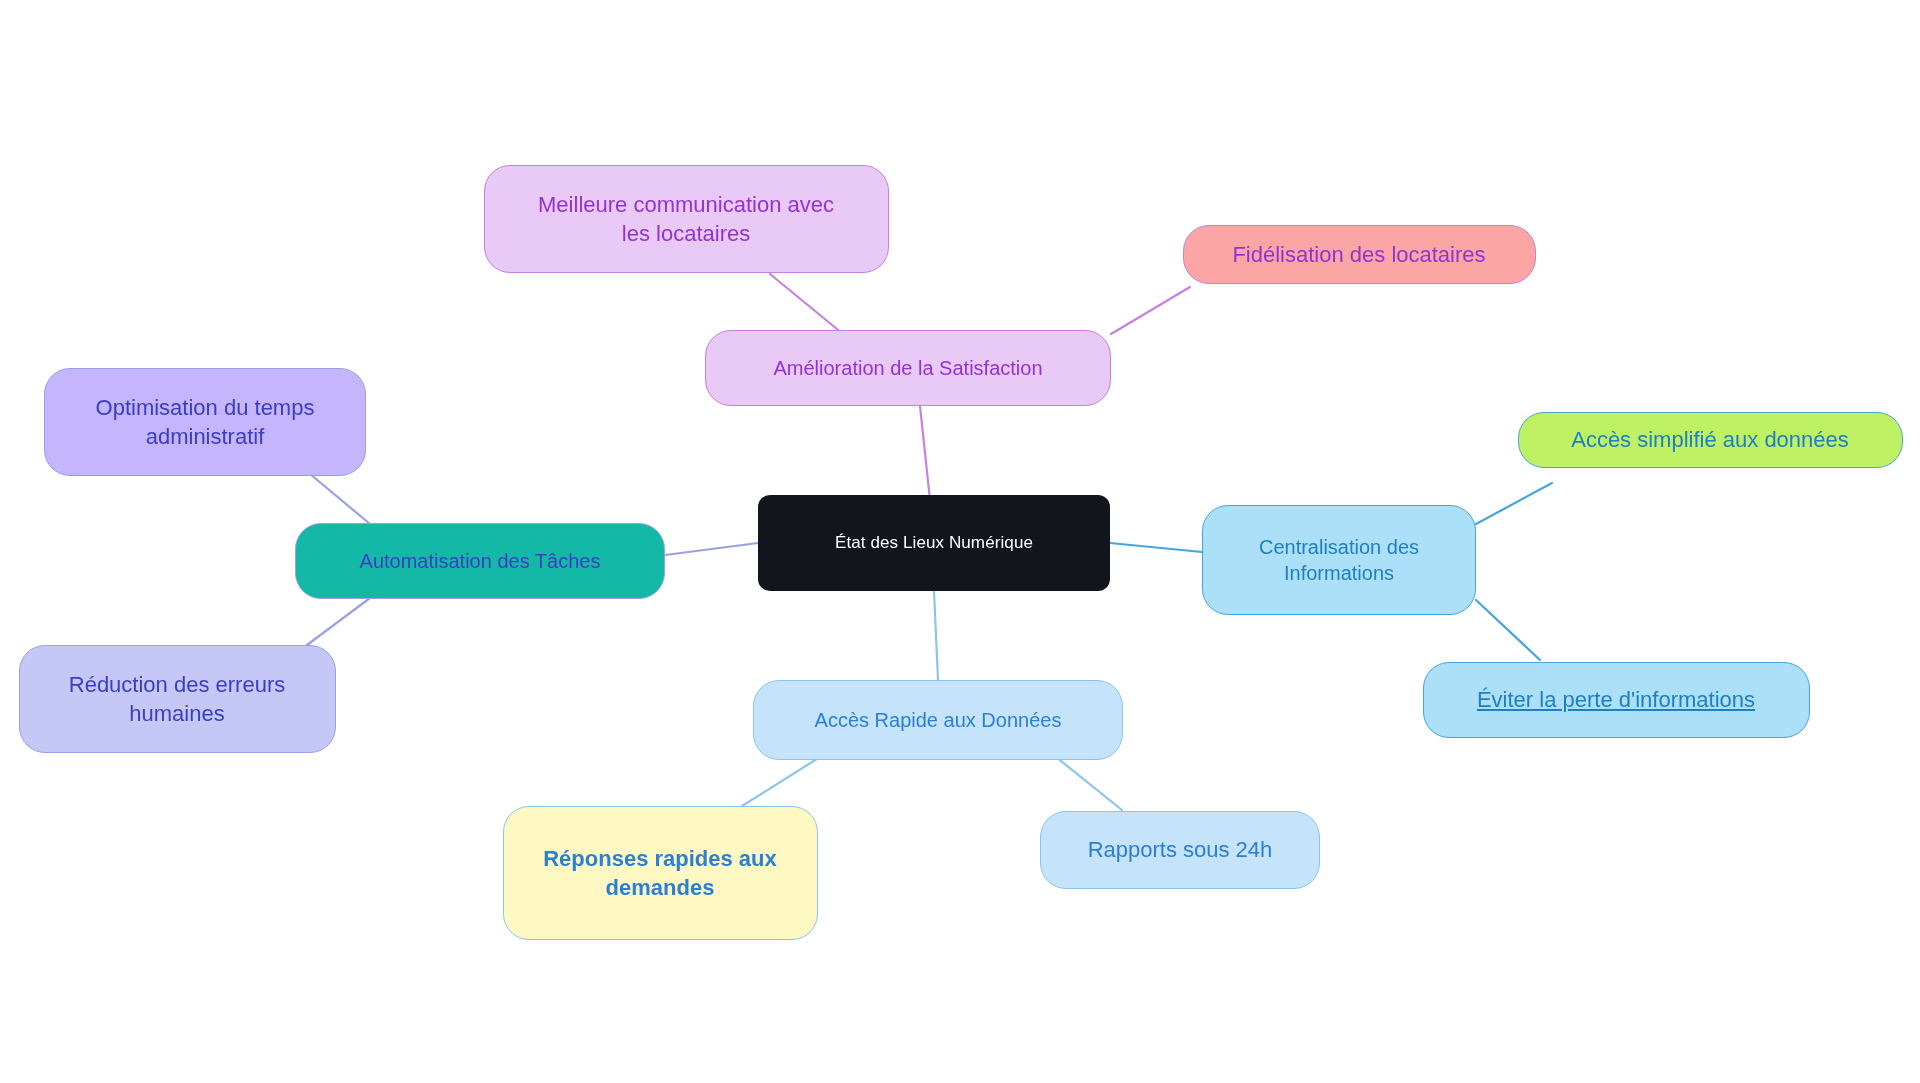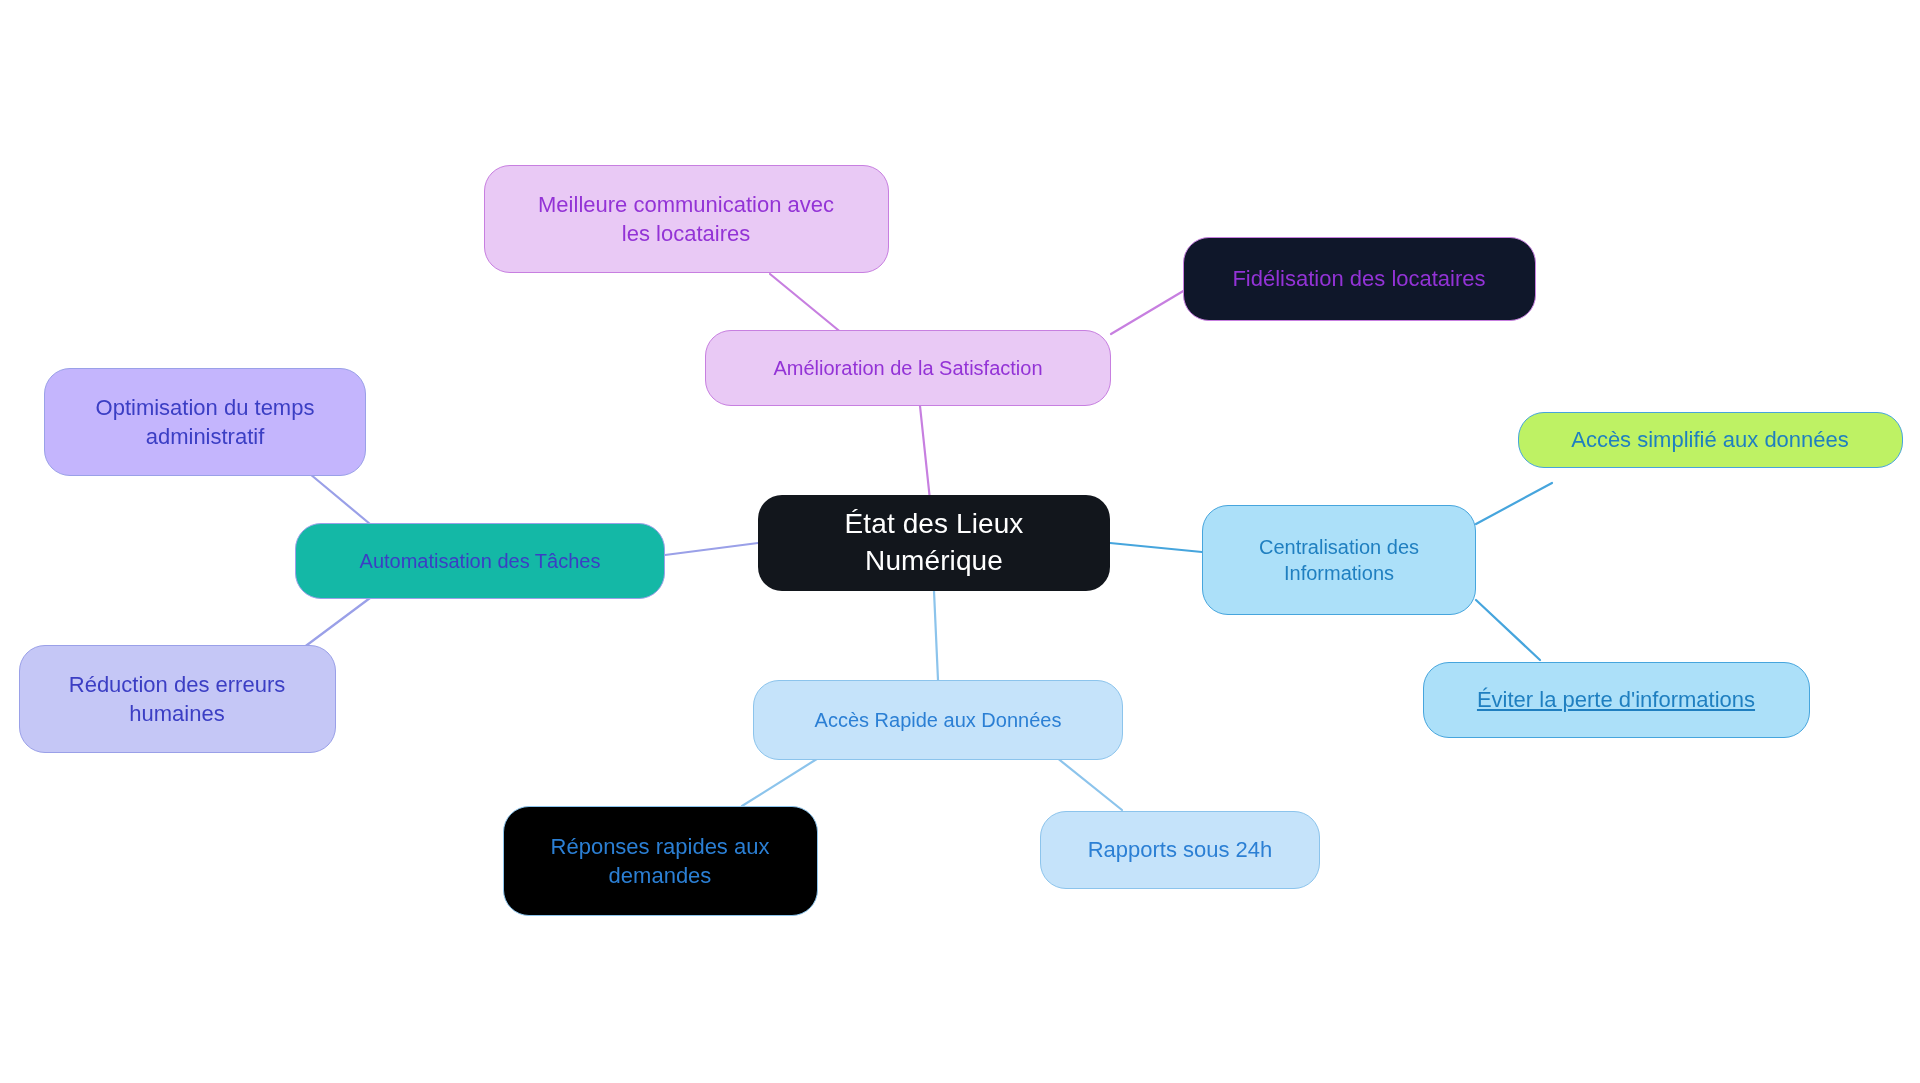--- a/index.html
+++ b/index.html
@@ -36,23 +36,23 @@
     text-align: center;
     border-radius: 26px;
     border-style: solid;
     border-width: 1.6px;
     line-height: 1.32;
     padding: 6px 21px;
     white-space: pre-line;
     z-index: 2;
   }
   .node.root {
-    border-radius: 24px;
+    border-radius: 12px;
     border-width: 0;
-    font-size: 28px;
+    font-size: 17px;
     letter-spacing: 0.1px;
   }
   .node.branch {
     font-size: 20px;
   }
   .node.leaf {
     font-size: 22px;
   }
 </style>
 </head>
@@ -71,28 +71,28 @@
       <line x1="1476" y1="600" x2="1540" y2="660" stroke="#46a5dd" stroke-width="2.2" stroke-linecap="round"></line>
       <line x1="934" y1="591" x2="938" y2="680" stroke="#8cc4ec" stroke-width="2.2" stroke-linecap="round"></line>
       <line x1="820" y1="757" x2="742" y2="806" stroke="#8cc4ec" stroke-width="2.2" stroke-linecap="round"></line>
       <line x1="1056" y1="757" x2="1122" y2="810" stroke="#8cc4ec" stroke-width="2.2" stroke-linecap="round"></line>
     </svg>
   <div id="node-layer">
       <div class="node root" style="left: 758px; top: 495px; width: 352px; height: 96px; background: rgb(18, 22, 28); border: none; color: rgb(255, 255, 255);">État des Lieux Numérique</div>
       <div class="node branch" style="left: 705px; top: 330px; width: 406px; height: 76px; background: rgb(233, 201, 245); border-color: rgb(199, 127, 224); color: rgb(147, 51, 214);">Amélioration de la Satisfaction</div>
       <div class="node leaf" style="left: 483.5px; top: 165px; width: 405px; height: 108px; background: rgb(233, 201, 245); border-color: rgb(199, 127, 224); color: rgb(147, 51, 214);">Meilleure communication avec
 les locataires</div>
-      <div class="node leaf" style="left: 1182.5px; top: 225px; width: 353px; height: 84px; background: #0f172a; border-color: rgb(199, 127, 224); color: rgb(147, 51, 214); margin-top: 12px;">Fidélisation des locataires</div>
+      <div class="node leaf" style="left: 1182.5px; top: 225px; width: 353px; height: 59px; background: #fca5a5; border-color: rgb(199, 127, 224); color: rgb(147, 51, 214);">Fidélisation des locataires</div>
       <div class="node branch" style="left: 295px; top: 523px; width: 370px; height: 76px; background: #14b8a6; border-color: rgb(154, 160, 232); color: rgb(59, 62, 196);">Automatisation des Tâches</div>
       <div class="node leaf" style="left: 44px; top: 368px; width: 322px; height: 108px; background: #c4b5fd; border-color: rgb(154, 160, 232); color: rgb(59, 62, 196);">Optimisation du temps
 administratif</div>
       <div class="node leaf" style="left: 18.5px; top: 645px; width: 317px; height: 108px; background: rgb(197, 199, 246); border-color: rgb(154, 160, 232); color: rgb(59, 62, 196);">Réduction des erreurs
 humaines</div>
       <div class="node branch" style="left: 1202px; top: 505px; width: 274px; height: 110px; background: rgb(172, 224, 249); border-color: rgb(70, 165, 221); color: rgb(31, 127, 192);">Centralisation des
 Informations</div>
       <div class="node leaf" style="left: 1517.5px; top: 412px; width: 385px; height: 56px; background: #bef264; border-color: rgb(70, 165, 221); color: rgb(31, 127, 192);">Accès simplifié aux données</div>
       <div class="node leaf" style="left: 1422.5px; top: 662px; width: 387px; height: 76px; background: rgb(172, 224, 249); border-color: rgb(70, 165, 221); color: rgb(31, 127, 192); text-decoration: underline;">Éviter la perte d'informations</div>
       <div class="node branch" style="left: 753px; top: 680px; width: 370px; height: 80px; background: rgb(197, 227, 250); border-color: rgb(140, 196, 236); color: rgb(43, 127, 212);">Accès Rapide aux Données</div>
-      <div class="node leaf" style="left: 502.5px; top: 806px; width: 315px; height: 110px; background: #000000; border-color: rgb(140, 196, 236); color: rgb(43, 127, 212);">Réponses rapides aux
+      <div class="node leaf" style="left: 502.5px; top: 806px; width: 315px; height: 134px; background: #fef9c3; border-color: rgb(140, 196, 236); color: rgb(43, 127, 212); font-weight: bold;">Réponses rapides aux
 demandes</div>
       <div class="node leaf" style="left: 1040px; top: 811px; width: 280px; height: 78px; background: rgb(197, 227, 250); border-color: rgb(140, 196, 236); color: rgb(43, 127, 212);">Rapports sous 24h</div>
     </div>
 </div>
 
 </body></html>

